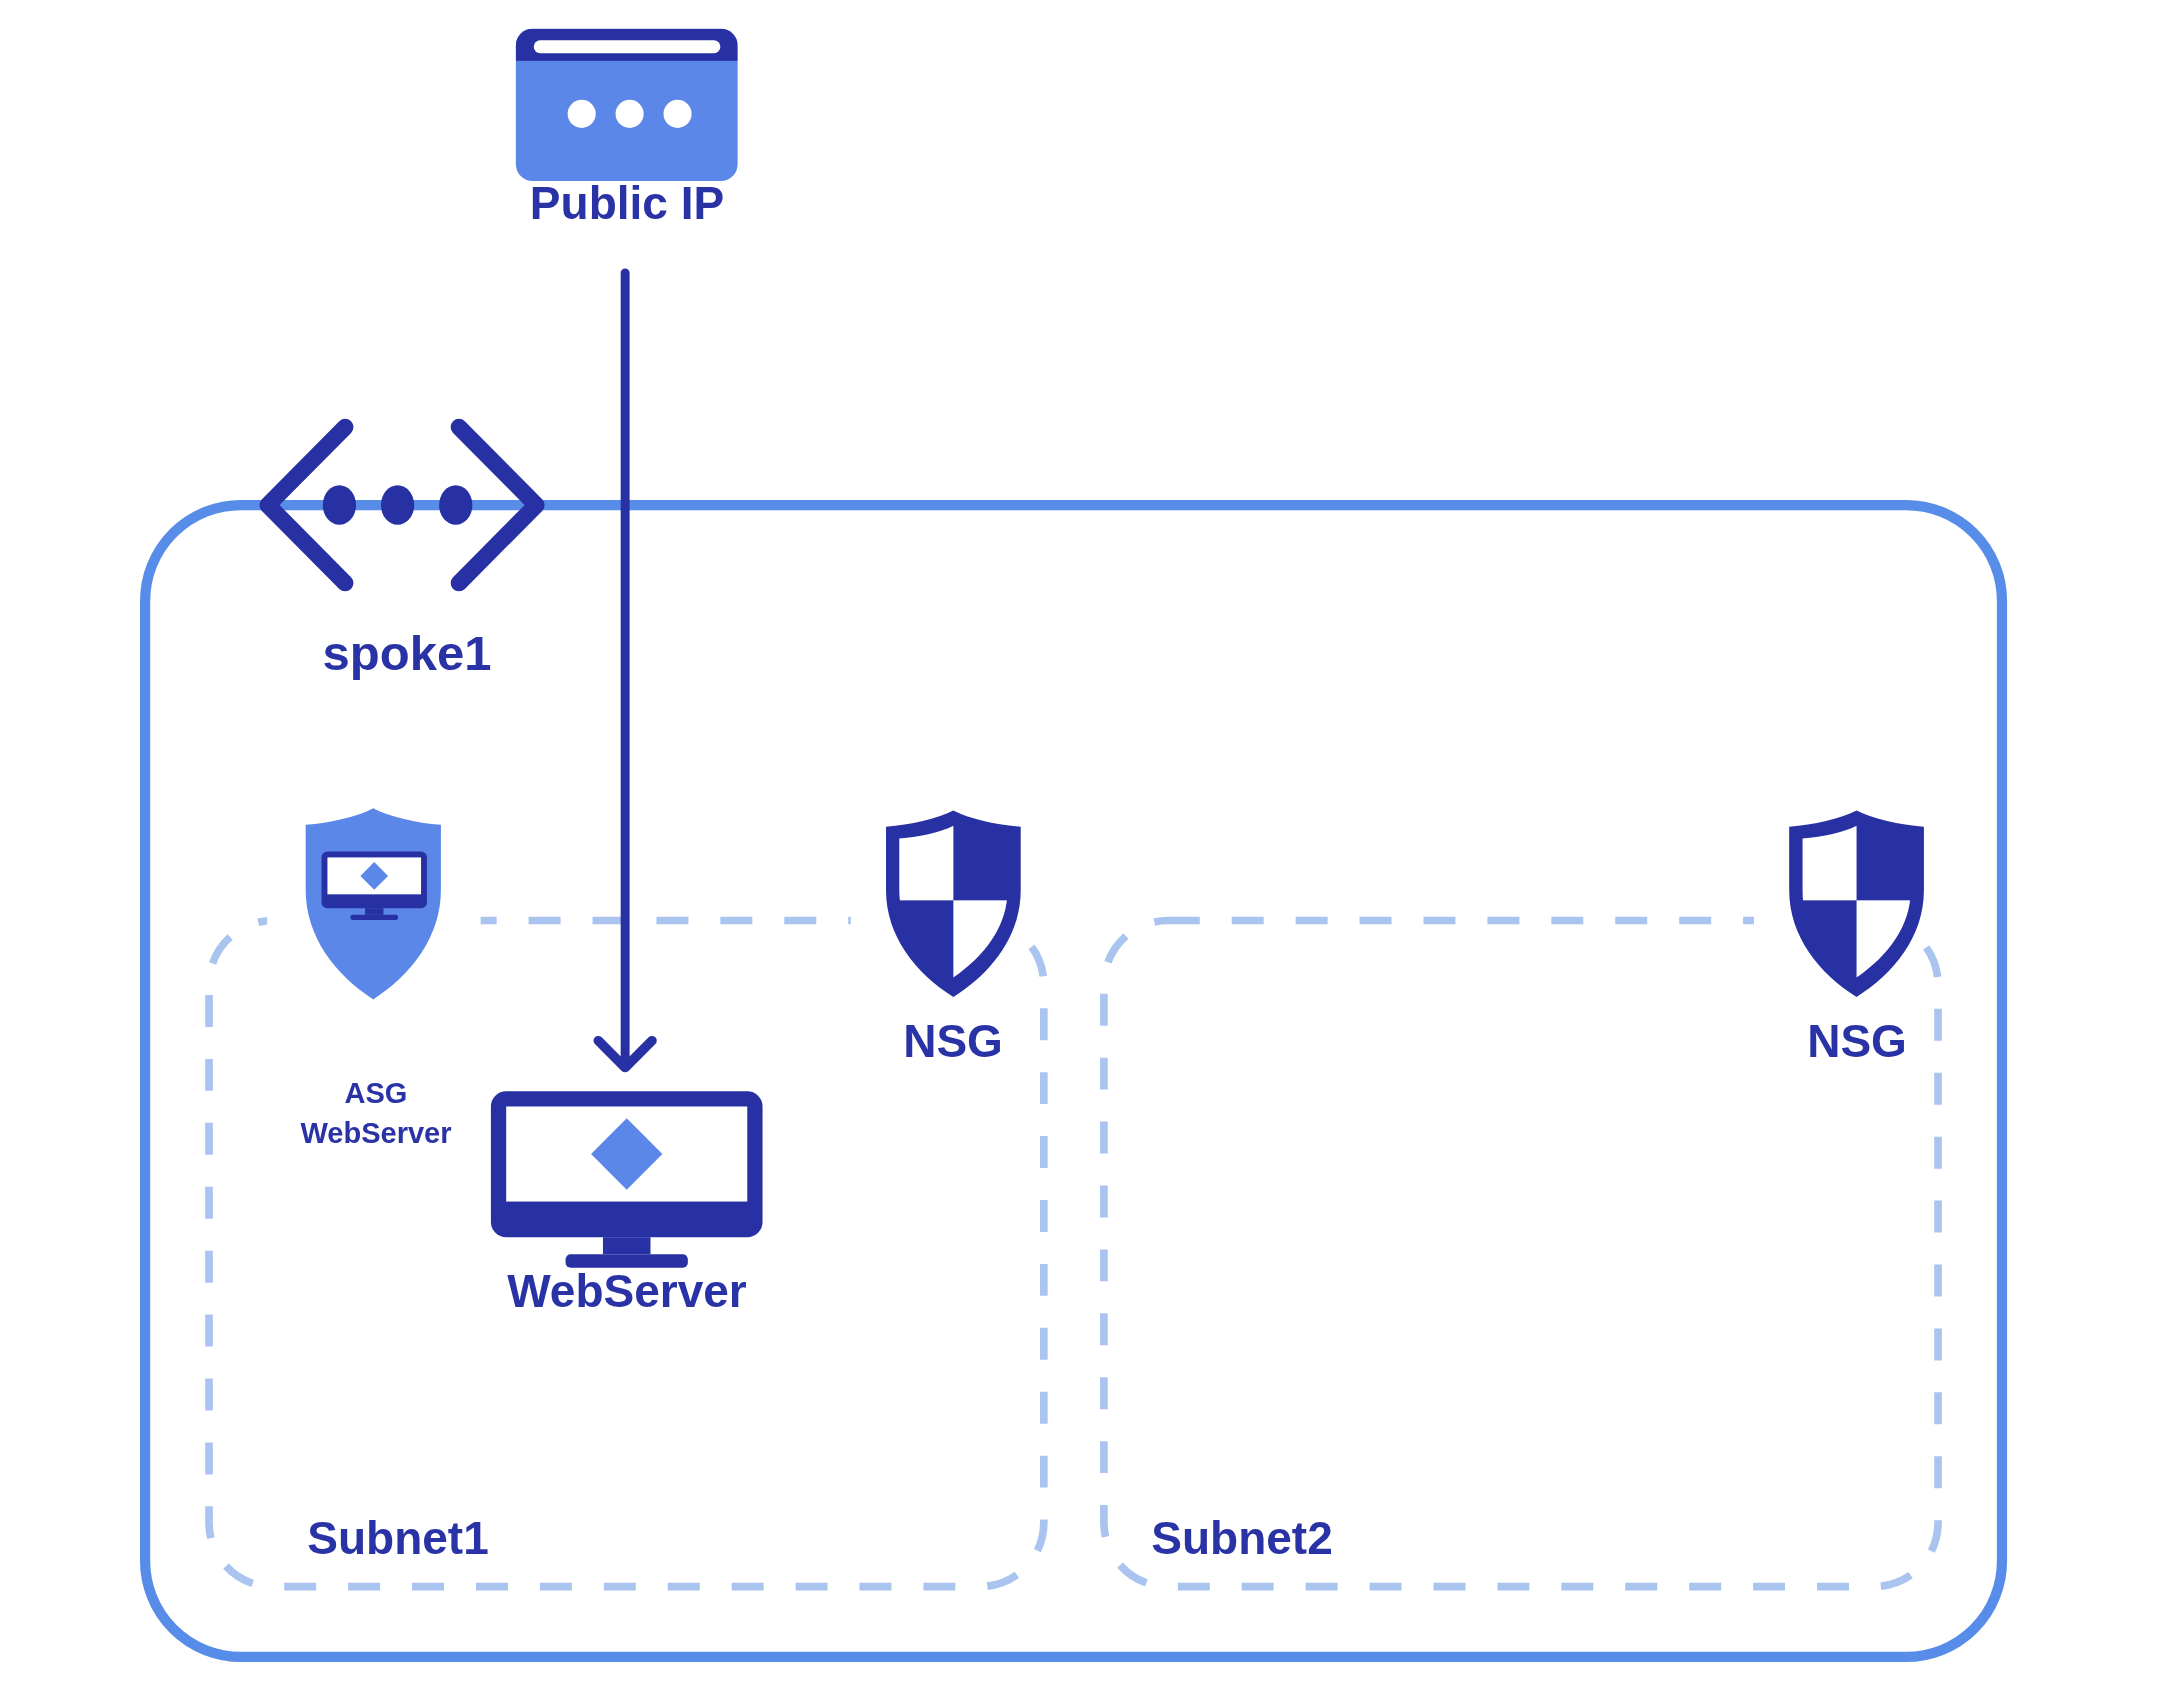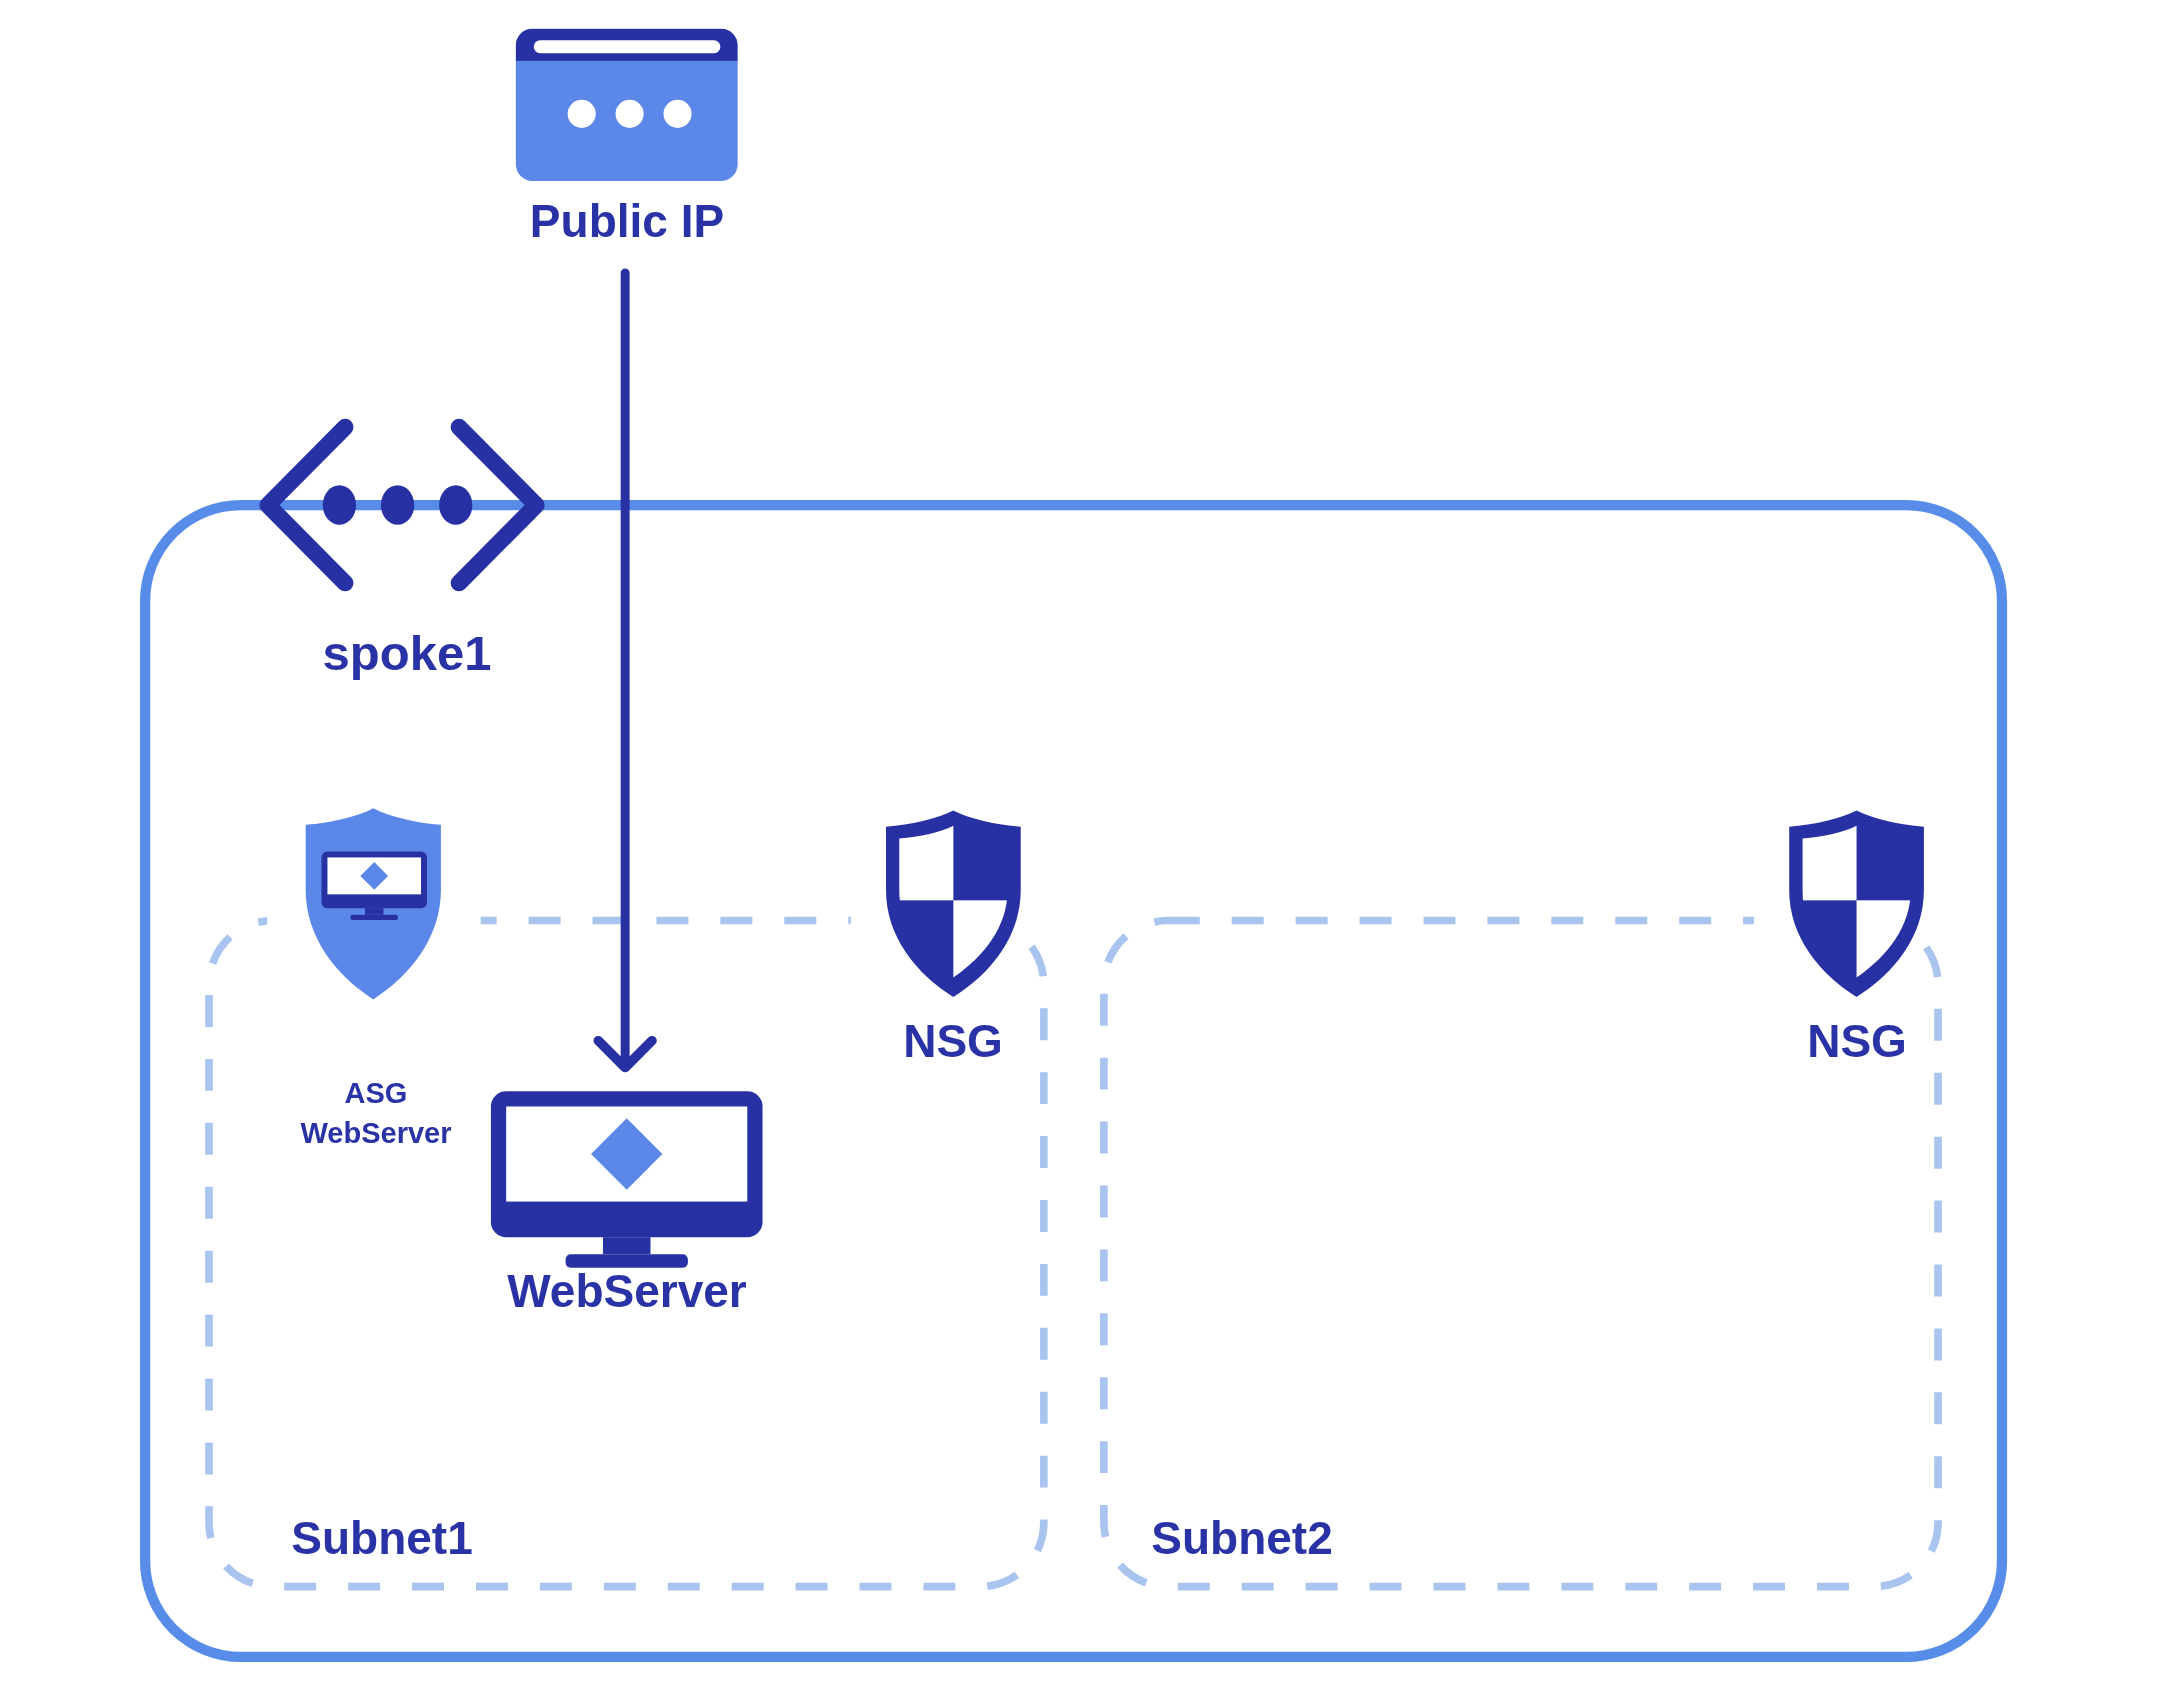--- a/index.html
+++ b/index.html
@@ -108,31 +108,31 @@
       <circle class="white" cx="985" cy="178" r="22"></circle>
       <circle class="white" cx="1060" cy="178" r="22"></circle>
     </g>
 
     <g>
       <path class="stroke-navy" d="M978 427 L978 1662" stroke-width="14" stroke-linecap="round"></path>
       <path class="stroke-navy" d="M936 1628 L978 1670 L1020 1628" stroke-width="15" stroke-linecap="round" stroke-linejoin="round"></path>
     </g>
   </svg>
 
-  <div class="label lbl-main" style="left:627px;top:221px;">Public IP</div>
+  <div class="label lbl-main" style="left:627px;top:203px;">Public IP</div>
 
   <div class="label lbl-spoke" style="left:407px;top:654px;">spoke1</div>
 
   <div class="label lbl-asg" style="left:376px;top:1113px;">
     <div>ASG</div>
     <div>WebServer</div>
   </div>
 
   <div class="label lbl-main" style="left:953px;top:1041px;">NSG</div>
   <div class="label lbl-main" style="left:1857px;top:1041px;">NSG</div>
 
   <div class="label lbl-main" style="left:627px;top:1291px;">WebServer</div>
 
-  <div class="label lbl-main" style="left:382px;top:1538px;">Subnet1</div>
+  <div class="label lbl-main" style="left:398px;top:1538px;">Subnet1</div>
   <div class="label lbl-main" style="left:1242px;top:1538px;">Subnet2</div>
 
 </div>
 
 
 </body></html>

